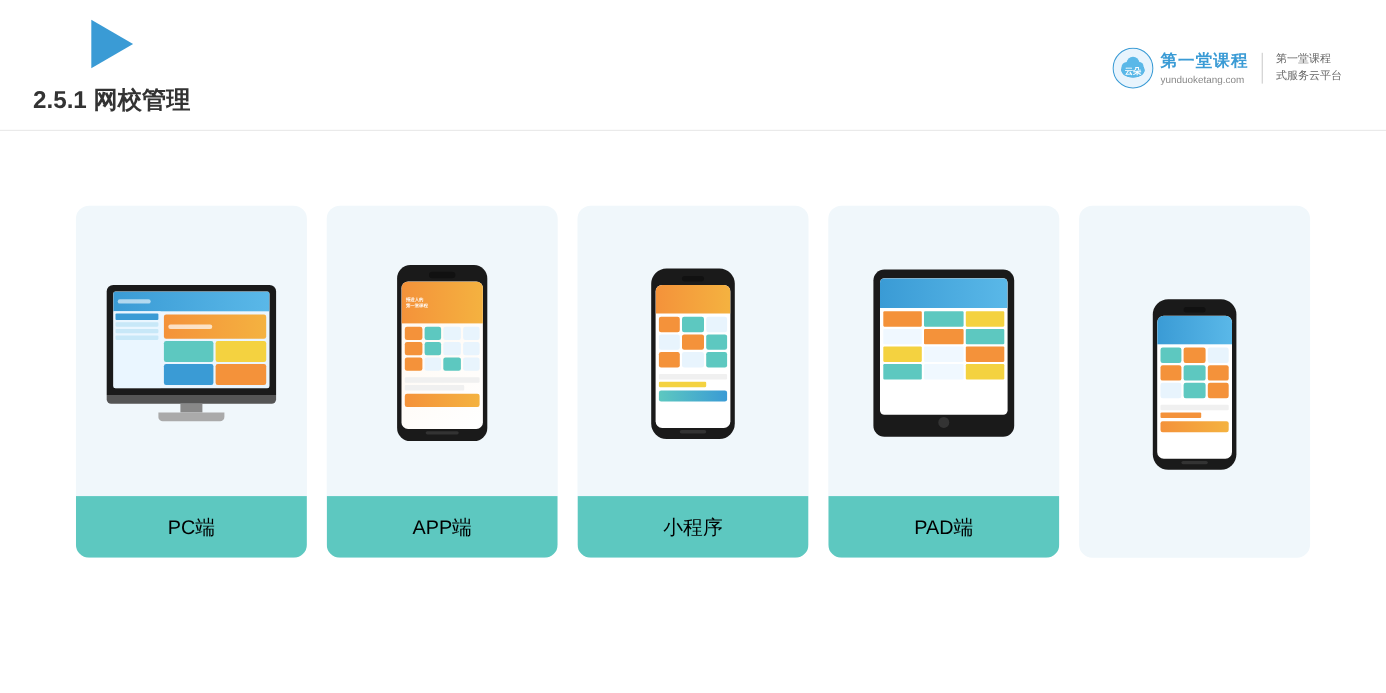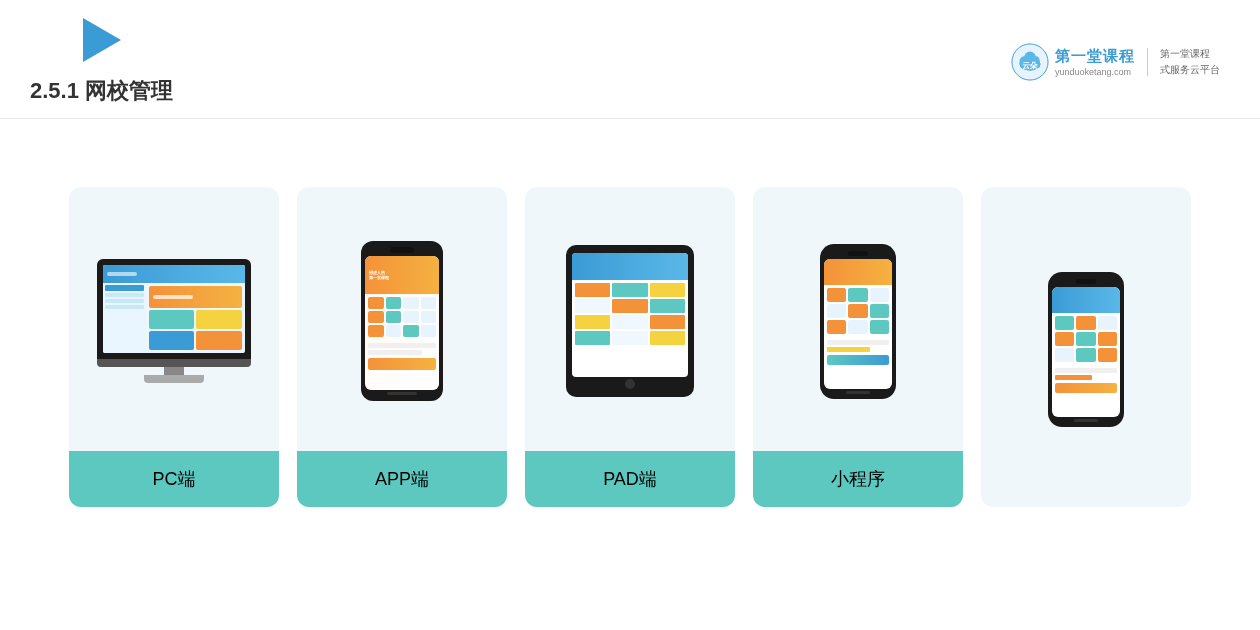--- a/index.html
+++ b/index.html
@@ -434,20 +434,51 @@
                 <div style="height:5px;background:#f0f0f0;border-radius:1px;margin-bottom:2px;"></div>
                 <div style="height:5px;background:#f0f0f0;border-radius:1px;margin-bottom:2px;width:80%;"></div>
                 <div style="height:12px;background:linear-gradient(90deg,#f4923a,#f4b240);border-radius:2px;margin-top:3px;"></div>
               </div>
             </div>
             <div class="phone-bottom-bar"></div>
           </div>
         </div>
       </div>
       <div class="card-label">APP端</div>
+    </div>
+
+    <div class="device-card">
+      <div class="card-image-area">
+        <div>
+          <div class="mini-phone-body">
+            <div class="mini-phone-notch"></div>
+            <div class="mini-phone-screen">
+              <div class="mini-screen-header"></div>
+              <div class="mini-screen-grid">
+                <div class="mini-grid-item orange"></div>
+                <div class="mini-grid-item teal"></div>
+                <div class="mini-grid-item"></div>
+                <div class="mini-grid-item"></div>
+                <div class="mini-grid-item orange"></div>
+                <div class="mini-grid-item teal"></div>
+                <div class="mini-grid-item orange"></div>
+                <div class="mini-grid-item"></div>
+                <div class="mini-grid-item teal"></div>
+              </div>
+              <div style="padding:3px;">
+                <div style="height:5px;background:#f0f0f0;border-radius:1px;margin-bottom:2px;"></div>
+                <div style="height:5px;background:#f4d240;border-radius:1px;margin-bottom:2px;width:70%;"></div>
+                <div style="height:10px;background:linear-gradient(90deg,#5dc8c0,#3a9bd5);border-radius:2px;margin-top:3px;"></div>
+              </div>
+            </div>
+            <div class="mini-bottom"></div>
+          </div>
+        </div>
+      </div>
+      <div class="card-label">小程序</div>
     </div>
 
     <div class="device-card">
       <div class="card-image-area">
         <div class="pad-mockup">
           <div class="pad-body">
             <div class="pad-screen">
               <div class="pad-screen-top"></div>
               <div class="pad-screen-body">
                 <div class="pad-cell orange"></div>
@@ -470,69 +501,38 @@
       </div>
       <div class="card-label">PAD端</div>
     </div>
 
     <div class="device-card">
       <div class="card-image-area">
         <div>
           <div class="mini-phone-body">
             <div class="mini-phone-notch"></div>
             <div class="mini-phone-screen">
-              <div class="mini-screen-header"></div>
+              <div class="mini-screen-header" style="background:linear-gradient(90deg,#3a9bd5,#5ab8e8);"></div>
               <div class="mini-screen-grid">
-                <div class="mini-grid-item orange"></div>
                 <div class="mini-grid-item teal"></div>
-                <div class="mini-grid-item"></div>
+                <div class="mini-grid-item orange"></div>
                 <div class="mini-grid-item"></div>
                 <div class="mini-grid-item orange"></div>
                 <div class="mini-grid-item teal"></div>
                 <div class="mini-grid-item orange"></div>
                 <div class="mini-grid-item"></div>
                 <div class="mini-grid-item teal"></div>
+                <div class="mini-grid-item orange"></div>
               </div>
               <div style="padding:3px;">
                 <div style="height:5px;background:#f0f0f0;border-radius:1px;margin-bottom:2px;"></div>
-                <div style="height:5px;background:#f4d240;border-radius:1px;margin-bottom:2px;width:70%;"></div>
-                <div style="height:10px;background:linear-gradient(90deg,#5dc8c0,#3a9bd5);border-radius:2px;margin-top:3px;"></div>
+                <div style="height:5px;background:#f4923a;border-radius:1px;margin-bottom:2px;width:60%;"></div>
+                <div style="height:10px;background:linear-gradient(90deg,#f4923a,#f4b240);border-radius:2px;margin-top:3px;"></div>
               </div>
             </div>
             <div class="mini-bottom"></div>
           </div>
         </div>
       </div>
-      <div class="card-label">小程序</div>
-    </div>
-
-    <div class="device-card">
-      <div class="card-image-area">
-        <div>
-          <div class="mini-phone-body">
-            <div class="mini-phone-notch"></div>
-            <div class="mini-phone-screen">
-              <div class="mini-screen-header" style="background:linear-gradient(90deg,#3a9bd5,#5ab8e8);"></div>
-              <div class="mini-screen-grid">
-                <div class="mini-grid-item teal"></div>
-                <div class="mini-grid-item orange"></div>
-                <div class="mini-grid-item"></div>
-                <div class="mini-grid-item orange"></div>
-                <div class="mini-grid-item teal"></div>
-                <div class="mini-grid-item orange"></div>
-                <div class="mini-grid-item"></div>
-                <div class="mini-grid-item teal"></div>
-                <div class="mini-grid-item orange"></div>
-              </div>
-              <div style="padding:3px;">
-                <div style="height:5px;background:#f0f0f0;border-radius:1px;margin-bottom:2px;"></div>
-                <div style="height:5px;background:#f4923a;border-radius:1px;margin-bottom:2px;width:60%;"></div>
-                <div style="height:10px;background:linear-gradient(90deg,#f4923a,#f4b240);border-radius:2px;margin-top:3px;"></div>
-              </div>
-            </div>
-            <div class="mini-bottom"></div>
-          </div>
-        </div>
-      </div>
     </div>
 
   </div>
 </div>
 
 </body></html>

